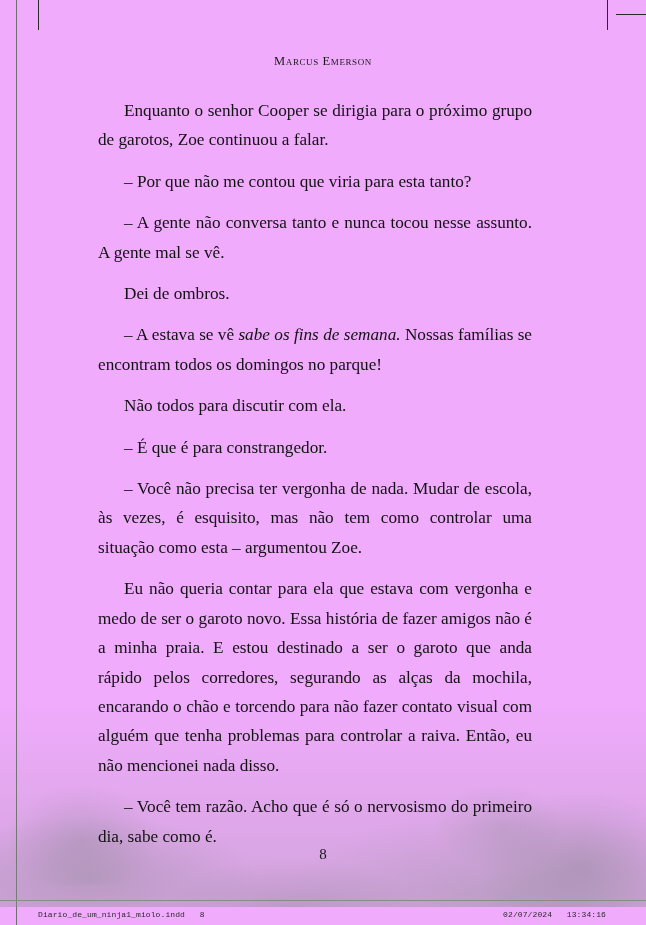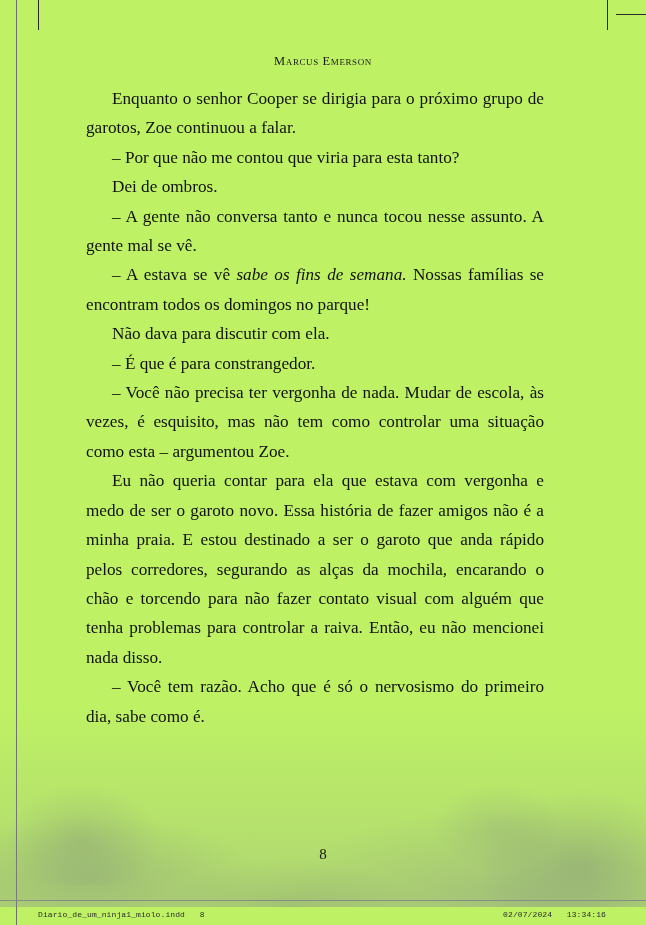--- a/index.html
+++ b/index.html
@@ -13,21 +13,21 @@
     position: relative;
     overflow: hidden;
     font-family: "Liberation Serif", serif;
     color: #111111;
   }
 
   
   .page {
     position: absolute;
     inset: 0;
-    background: #bef264;
+    background: #f0abfc;
   }
 
   .crop-mark {
     position: absolute;
     background: #2a2a2a;
   }
   .crop-v { width: 1px; height: 30px; }
   .crop-h { height: 1px; width: 30px; }
 
   .trim-line-left {
@@ -96,21 +96,21 @@
     width: 458px;
     font-size: 17.2px;
     line-height: 29.4px;
     text-align: justify;
     text-justify: inter-word;
     color: #121212;
     -webkit-hyphens: none;
     hyphens: none;
   }
   .text-block p {
-    margin: 0;
+    margin: 12px;
     text-indent: 26px;
   }
   .text-block em {
     font-style: italic;
   }
 
   
   .folio {
     position: absolute;
     left: 0;
@@ -154,24 +154,24 @@
 
   <div class="wash"></div>
   <div class="wash2"></div>
   <div class="wash3"></div>
 
   <div class="running-head">Marcus Emerson</div>
 
   <div class="text-block" id="body-text">
       <p><span>Enquanto o senhor Cooper se dirigia para o próximo grupo de garotos, Zoe continuou a falar.</span></p>
       <p><span>– Por que não me contou que viria para esta tanto?</span></p>
+      <p><span>– A gente não conversa tanto e nunca tocou nesse assunto. A gente mal se vê.</span></p>
       <p><span>Dei de ombros.</span></p>
-      <p><span>– A gente não conversa tanto e nunca tocou nesse assunto. A gente mal se vê.</span></p>
       <p><span>– A estava se vê </span><em>sabe os fins de semana.</em><span> Nossas famílias se encontram todos os domingos no parque!</span></p>
-      <p><span>Não dava para discutir com ela.</span></p>
+      <p><span>Não todos para discutir com ela.</span></p>
       <p><span>– É que é para constrangedor.</span></p>
       <p><span>– Você não precisa ter vergonha de nada. Mudar de escola, às vezes, é esquisito, mas não tem como controlar uma situação como esta – argumentou Zoe.</span></p>
       <p><span>Eu não queria contar para ela que estava com vergonha e medo de ser o garoto novo. Essa história de fazer amigos não é a minha praia. E estou destinado a ser o garoto que anda rápido pelos corredores, segurando as alças da mochila, encarando o chão e torcendo para não fazer contato visual com alguém que tenha problemas para controlar a raiva. Então, eu não mencionei nada disso.</span></p>
       <p><span>– Você tem razão. Acho que é só o nervosismo do primeiro dia, sabe como é.</span></p>
     </div>
 
   <div class="folio">8</div>
 
   <div class="footer-rule"></div>
   <div class="slug slug-left">Diario_de_um_ninja1_miolo.indd   8</div>

